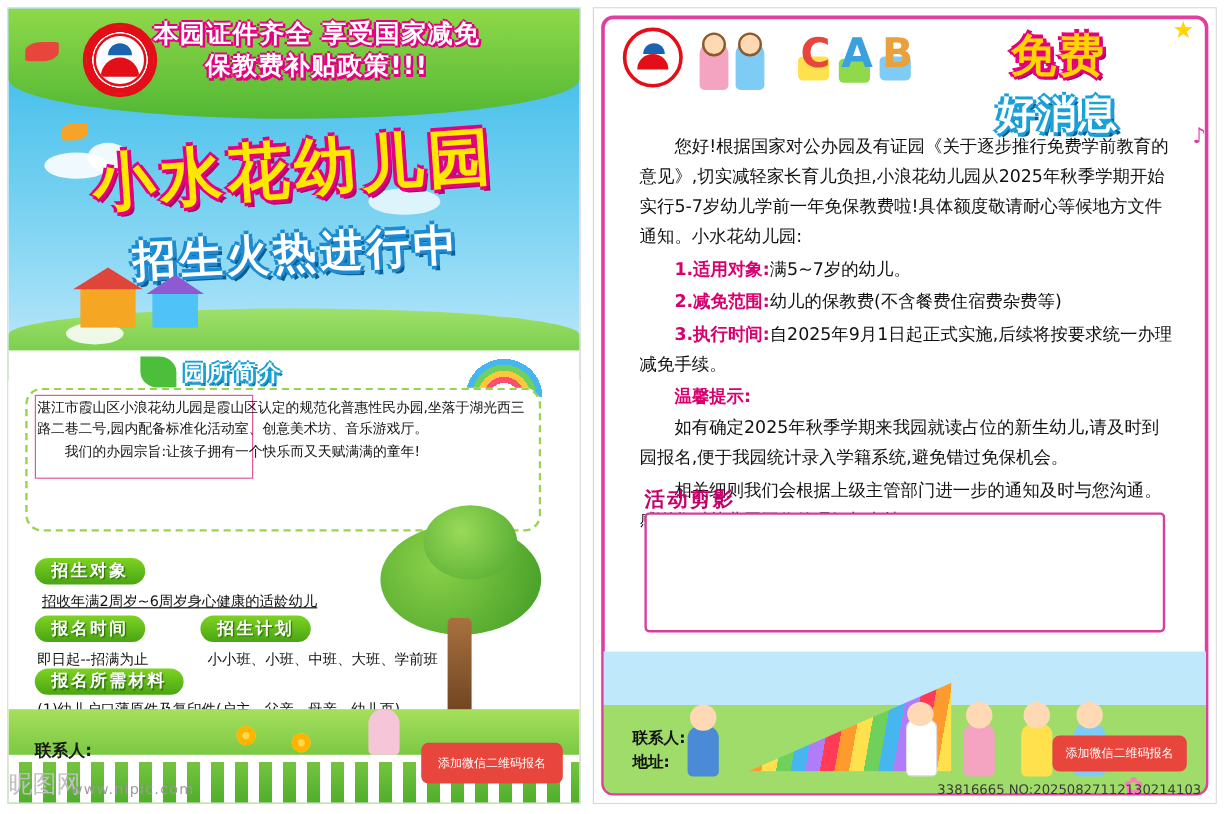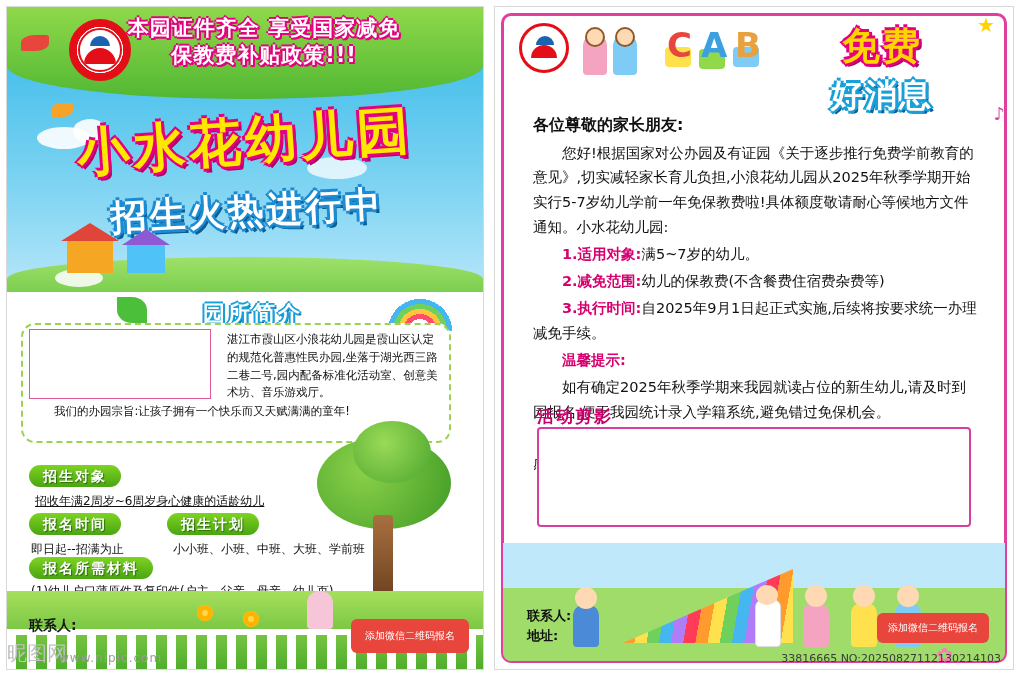--- a/index.html
+++ b/index.html
@@ -68,22 +68,22 @@
   }
   .l-white{position:absolute;left:0;top:285px;width:100%;bottom:0;background:#ffffff;}
   .l-grass{
     position:absolute;left:0;bottom:0;width:100%;height:78px;
     background:linear-gradient(#a6e05c,#4fae2c);
   }
   .fence{position:absolute;left:0;bottom:0;width:100%;height:34px;
     background:repeating-linear-gradient(90deg,#ffffff 0 9px,rgba(255,255,255,0) 9px 20px);
     border-top:6px solid #ffffff;}
   .l-sechead{
-    position:absolute;left:146px;top:292px;width:200px;text-align:center;
-    font-size:22px;font-weight:bold;color:#ffffff;letter-spacing:3px;
+    position:absolute;left:146px;top:292px;width:200px;
+    font-size:18px;font-weight:bold;color:#ffffff;letter-spacing:3px;
     text-shadow:-2px 0 #1aa0d8,0 2px #1aa0d8,2px 0 #1aa0d8,0 -2px #1aa0d8,2px 2px #0d6f9c;
   }
   .leaf{position:absolute;left:110px;top:290px;width:30px;height:26px;background:#4bbf3a;border-radius:0 50% 0 50%;}
   .rainbow-sm{position:absolute;right:28px;top:288px;width:70px;height:36px;
     background:radial-gradient(circle at 50% 100%, rgba(0,0,0,0) 0 12px,#ff4d6d 12px 17px,#ffc63d 17px 22px,#6fd15b 22px 27px,#45b6f0 27px 32px,rgba(0,0,0,0) 32px);}
 
   .intro-box{
     position:absolute;left:14px;top:316px;width:430px;height:120px;
     border:2px dashed #9ad34f;border-radius:14px;background:#ffffff;box-sizing:border-box;
     padding:6px 8px;
@@ -92,21 +92,21 @@
     position:absolute;left:22px;top:322px;width:180px;height:68px;
     border:1px solid #e05a9a;background:#fff;
   }
   .intro-text{
     position:absolute;left:14px;top:320px;width:428px;height:116px;
     font-size:11.5px;line-height:1.55;color:#111;box-sizing:border-box;padding:4px 10px;
     text-indent:0;
   }
   .intro-text p{margin:0 0 1px 0;}
   .intro-text p.ind{text-indent:2em;}
-  .intro-text p.first{margin-left:196px;}
+  .intro-text p.first{}
 
   .tag{
     position:absolute;height:22px;line-height:22px;padding:0 14px;border-radius:11px;
     background:linear-gradient(#7ed321,#4aa512);color:#fff;font-weight:bold;font-size:14px;
     letter-spacing:2px;text-shadow:1px 1px 1px #2c6b08;
   }
   .fld{position:absolute;font-size:12px;color:#111;}
   .fld2{position:absolute;font-size:12px;color:#111;line-height:1.7;}
 
   .tree{position:absolute;right:26px;top:430px;width:150px;height:160px;}
@@ -272,21 +272,20 @@
     </div>
 
     <div class="r-free">
       <div class="free1">免费</div>
       <div class="free2">好消息</div>
     </div>
     <div style="position:absolute;right:18px;top:6px;font-size:20px;color:#ffd400;">★</div>
     <div style="position:absolute;right:8px;top:96px;font-size:18px;color:#d63fa0;">♪</div>
 
     <div class="r-body">
-      <p class="r-lead">各位尊敬的家长朋友:</p>
       <p class="ind">您好!根据国家对公办园及有证园《关于逐步推行免费学前教育的意见》,切实减轻家长育儿负担,小浪花幼儿园从2025年秋季学期开始实行5-7岁幼儿学前一年免保教费啦!具体额度敬请耐心等候地方文件通知。小水花幼儿园:</p>
       <p class="ind"><span class="hl">1.适用对象:</span><span>满5~7岁的幼儿。</span></p>
       <p class="ind"><span class="hl">2.减免范围:</span><span>幼儿的保教费(不含餐费住宿费杂费等)</span></p>
       <p class="ind"><span class="hl">3.执行时间:</span><span>自2025年9月1日起正式实施,后续将按要求统一办理减免手续。</span></p>
       <p class="ind"><span class="hl">温馨提示:</span></p>
       <p class="ind">如有确定2025年秋季学期来我园就读占位的新生幼儿,请及时到园报名,便于我园统计录入学籍系统,避免错过免保机会。</p>
       <p class="ind">相关细则我们会根据上级主管部门进一步的通知及时与您沟通。感谢您对幼儿园工作的理解与支持!</p>
       <p class="ind"><span>理智选择</span><span class="hl-red">合法持证幼儿园</span><span>,助力孩子健康成长!</span></p>
     </div>
 

